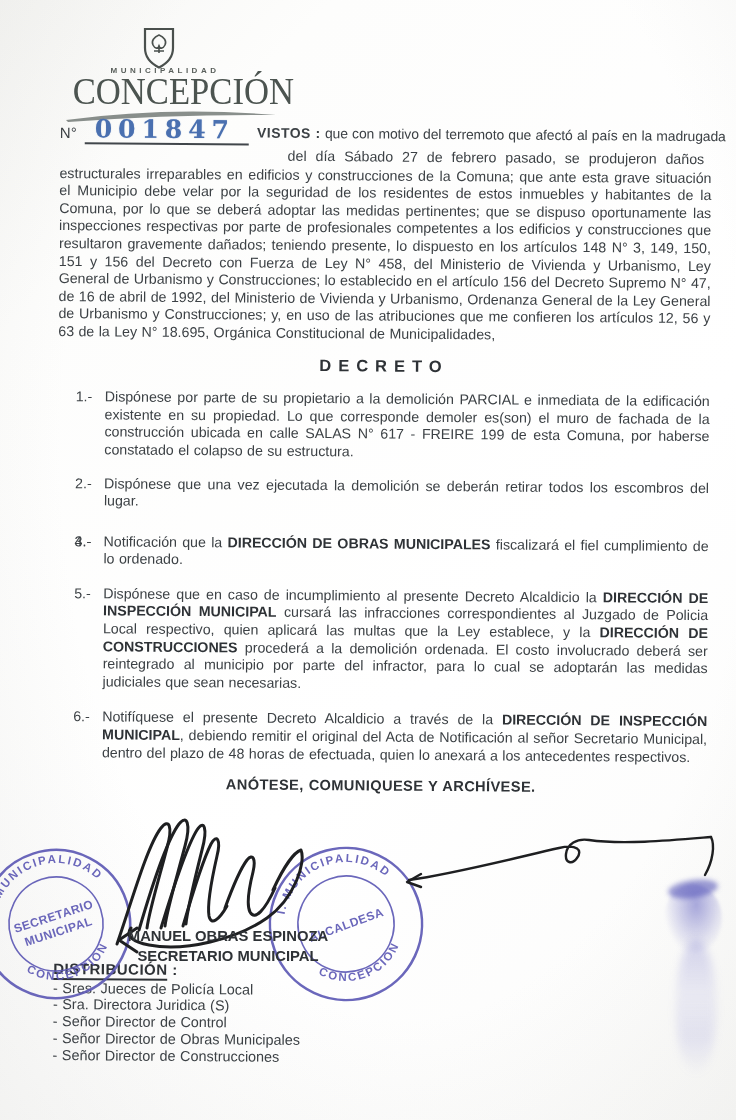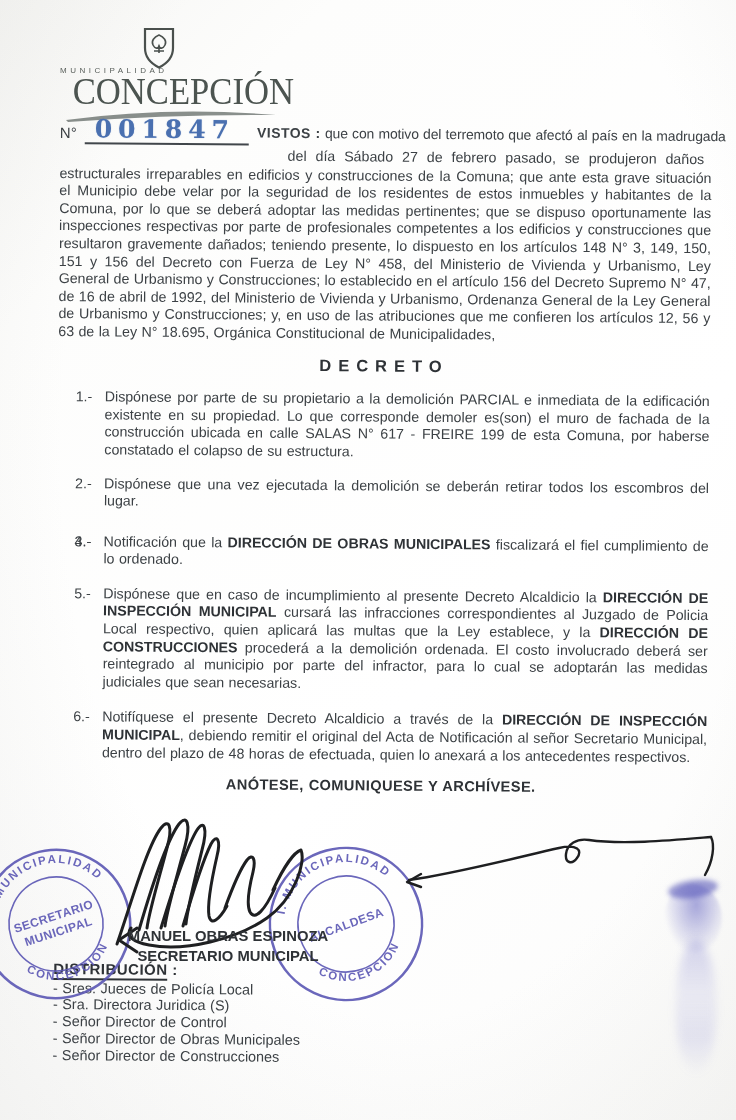--- a/index.html
+++ b/index.html
@@ -22,22 +22,22 @@
     position:absolute;inset:0;
     background:
       radial-gradient(ellipse at 55% 40%, rgba(255,255,255,0) 60%, rgba(205,205,200,0.25) 100%),
       linear-gradient(135deg, #f6f6f4 0%, #fdfdfc 18%, #ffffff 60%, #fbfbfa 100%);
     overflow:hidden;
   }
   
   .logo{position:absolute;left:60px;top:24px;width:235px;height:90px;}
   .crest{position:absolute;left:80px;top:2px;}
   .logo-small{
-    position:absolute;left:0;top:42px;width:210px;text-align:left;
-    font-size:8px;letter-spacing:3.5px;color:#5a605c;font-weight:normal;
+    position:absolute;left:0;top:42px;width:210px;text-align:center;
+    font-size:8px;letter-spacing:3.5px;color:#5a605c;font-weight:bold;
   }
   .logo-big{
     position:absolute;left:0;top:48px;width:235px;text-align:center;
     font-family:"Liberation Serif", serif;
     font-size:33px;color:var(--logo-gray);
     letter-spacing:0px;transform:scaleY(1.12) scaleX(1.05);
     transform-origin:left top;
   }
   .swoosh{position:absolute;left:4px;top:86px;}
   .dateline{position:absolute;left:404px;top:28px;white-space:nowrap;}

